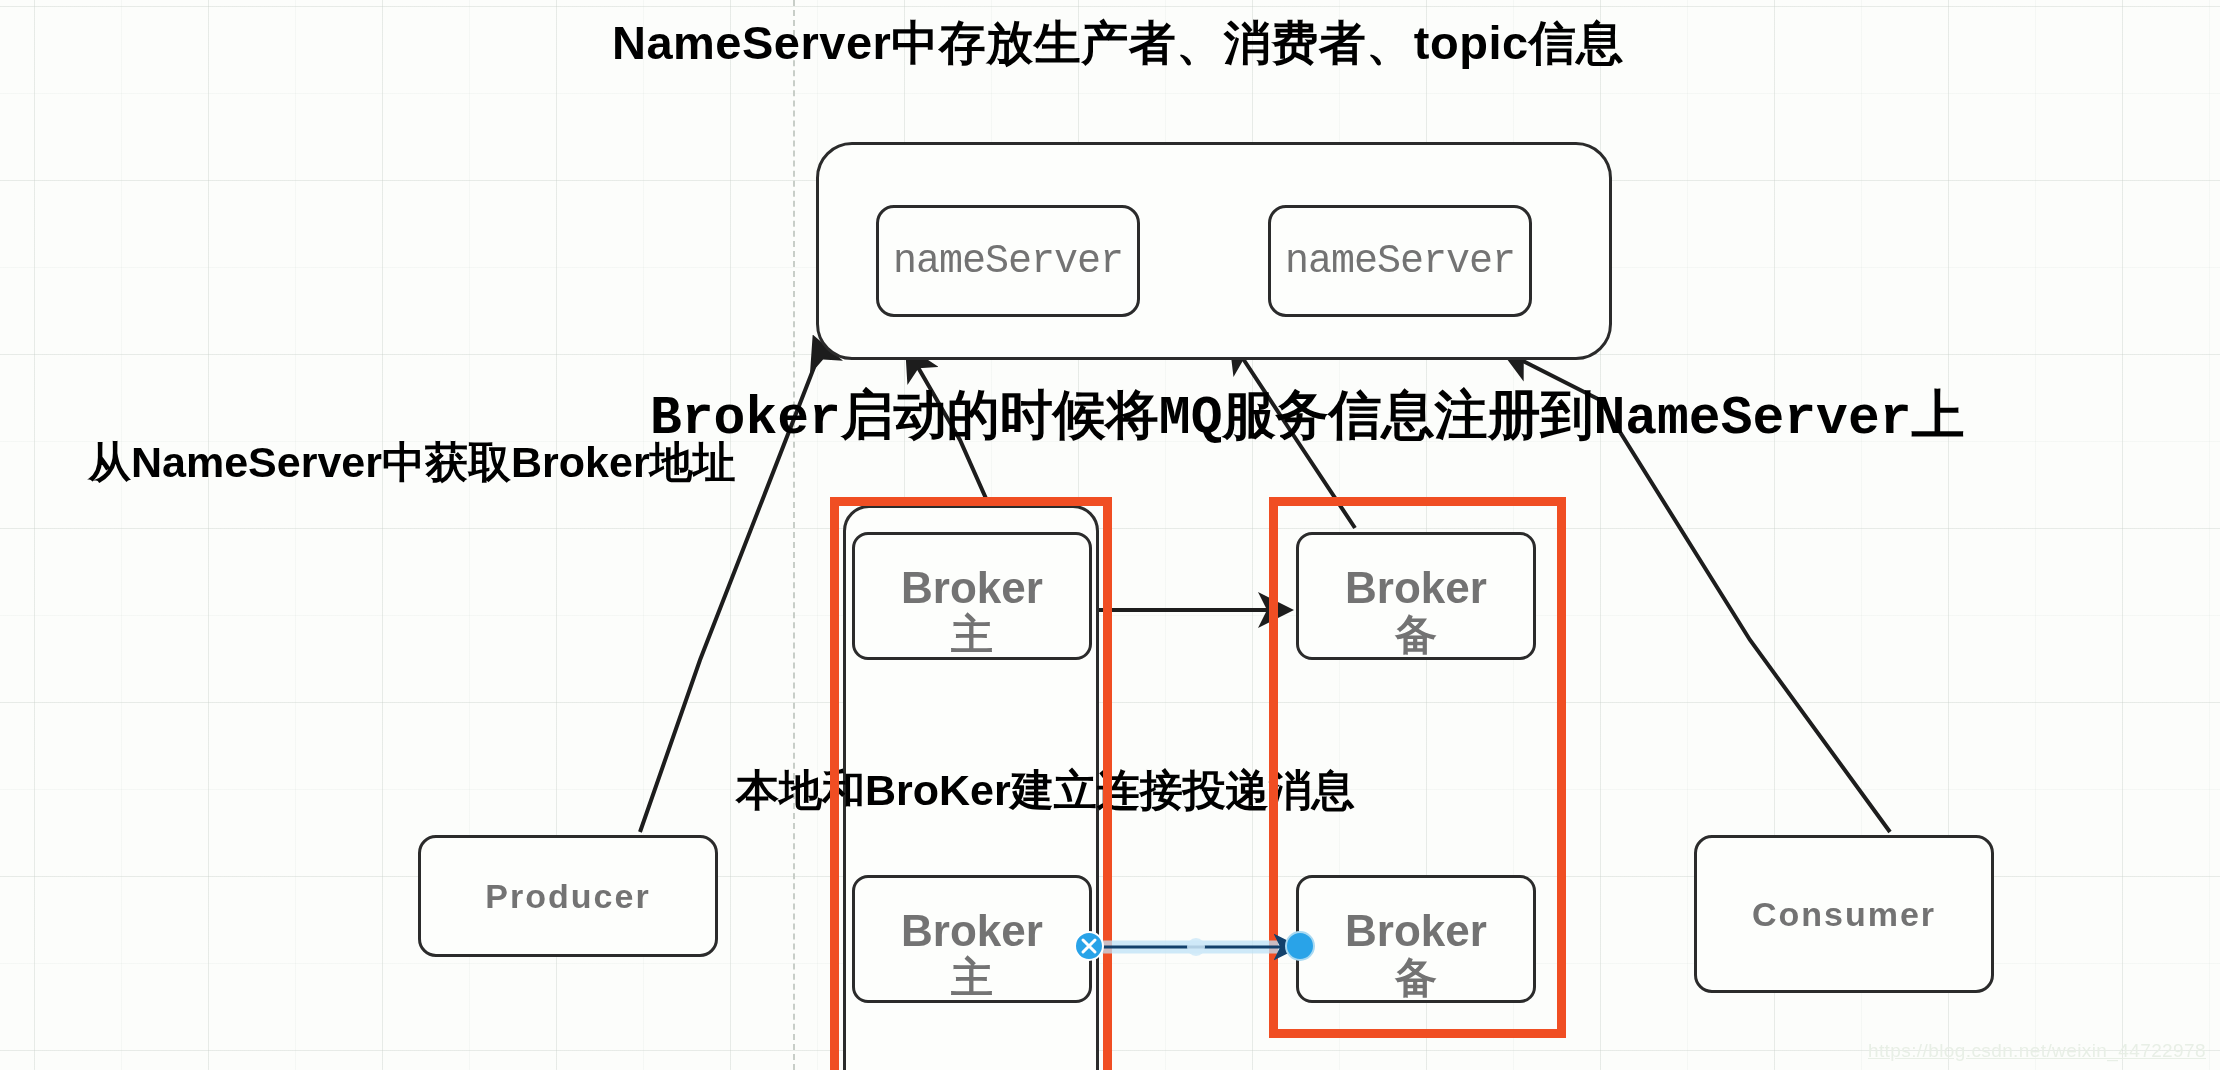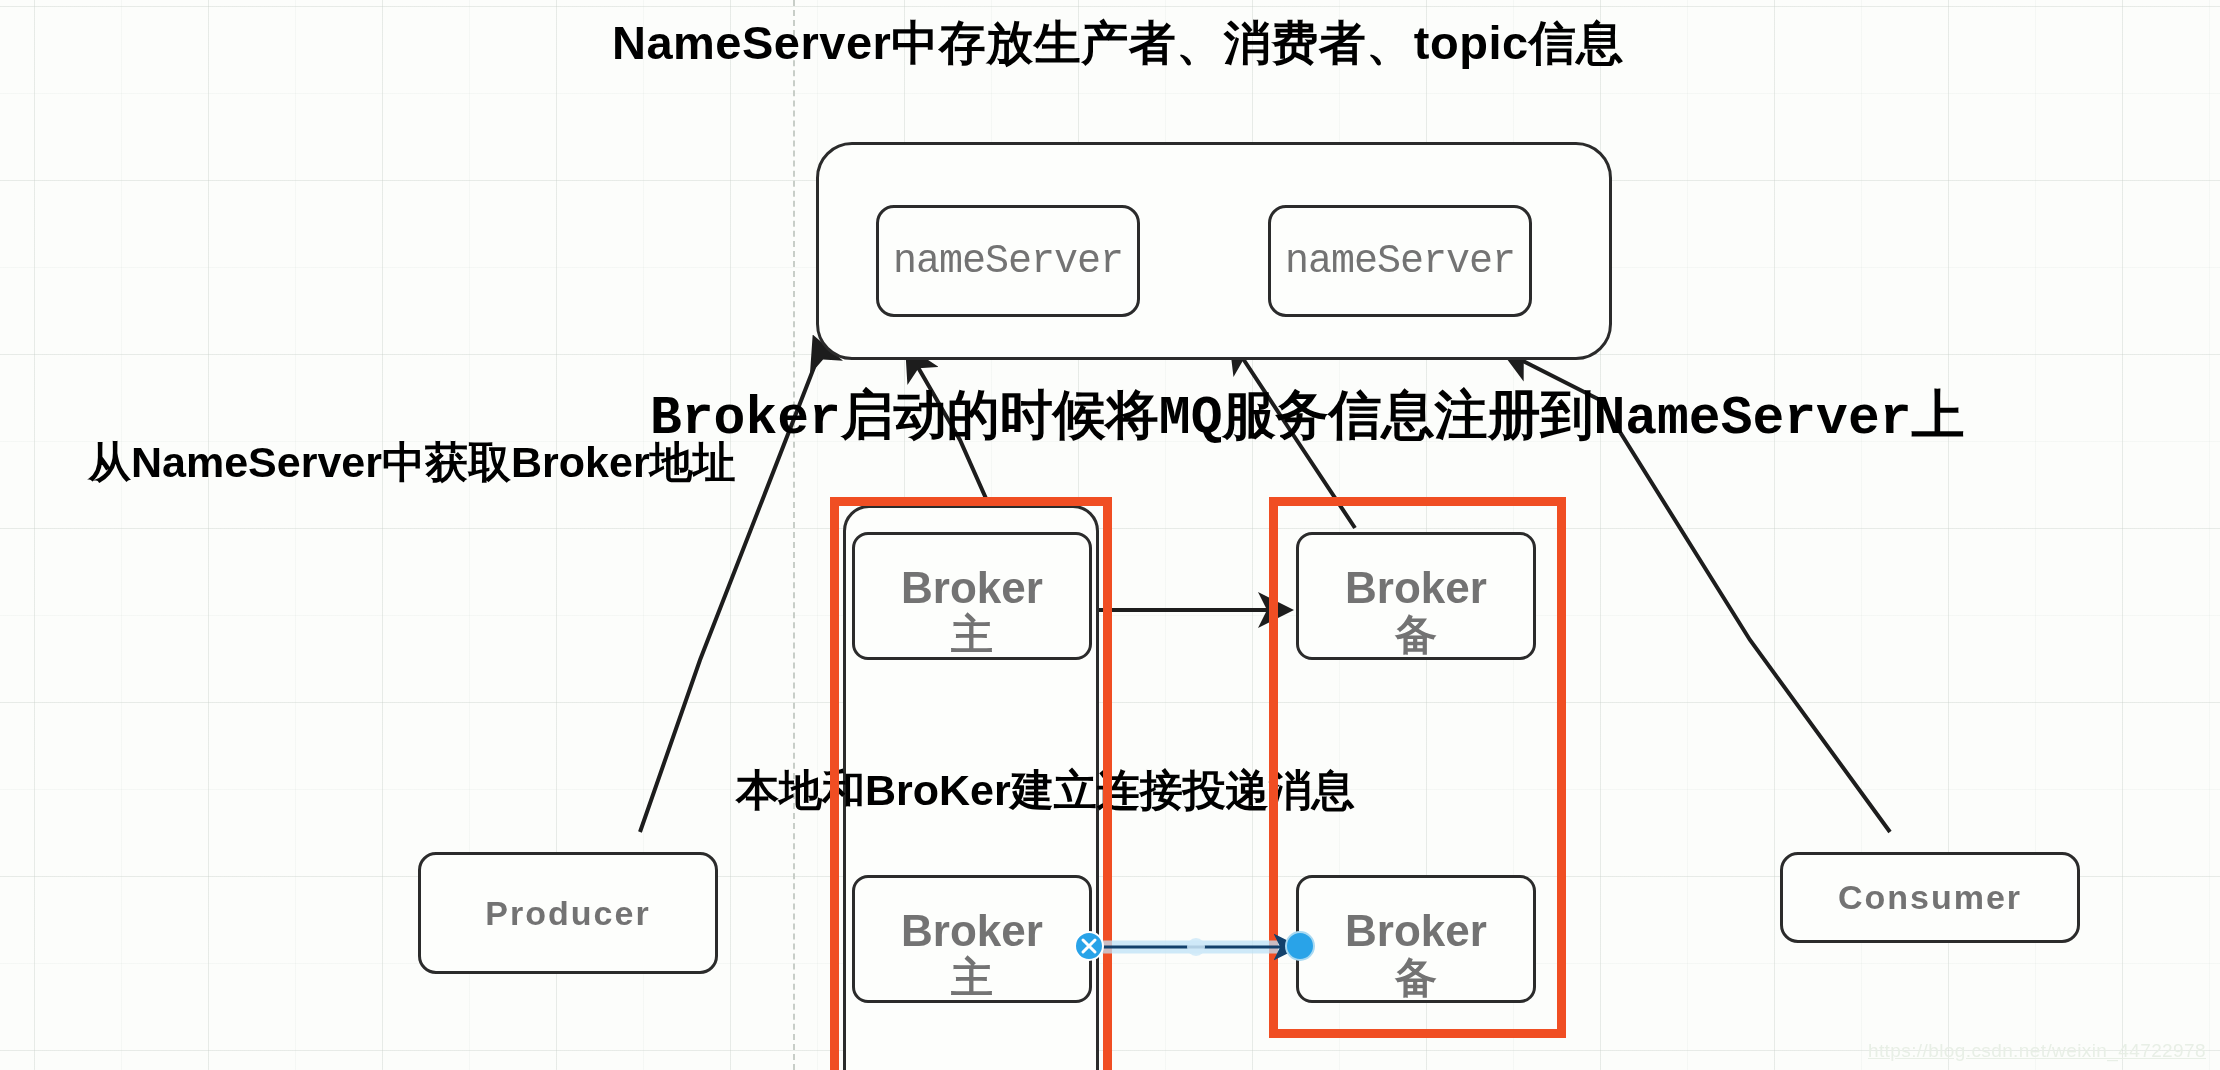--- a/index.html
+++ b/index.html
@@ -124,24 +124,23 @@
   #broker-s2 { left: 1296px; top: 875px; width: 240px; height: 128px; }
 
   
   .endpoint-box {
     font-family: "Liberation Sans", sans-serif;
     font-weight: bold;
     font-size: 34px;
     letter-spacing: 2px;
     border-radius: 18px;
     border-width: 3px;
-    margin-top: 17px;
   }
   #producer-box { left: 418px;  top: 835px; width: 300px; height: 122px; }
-  #consumer-box { left: 1780px; top: 835px; width: 300px; height: 91px; }
+  #consumer-box { left: 1694px; top: 835px; width: 300px; height: 158px; }
 
   
   #page-break {
     position: absolute;
     left: 793px; top: 0;
     width: 0; height: 1070px;
     border-left: 2px dashed #c8cec8;
     z-index: 10;
   }
 

